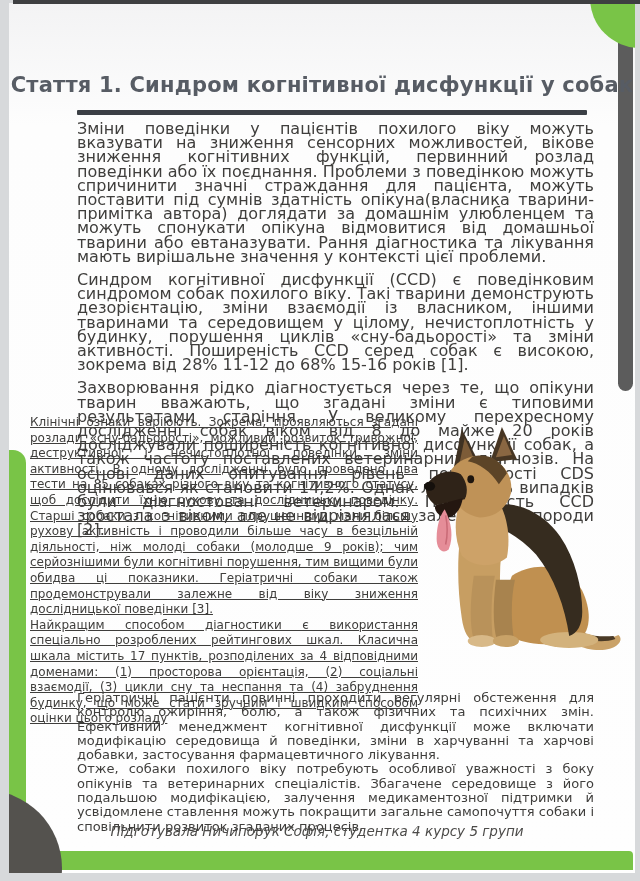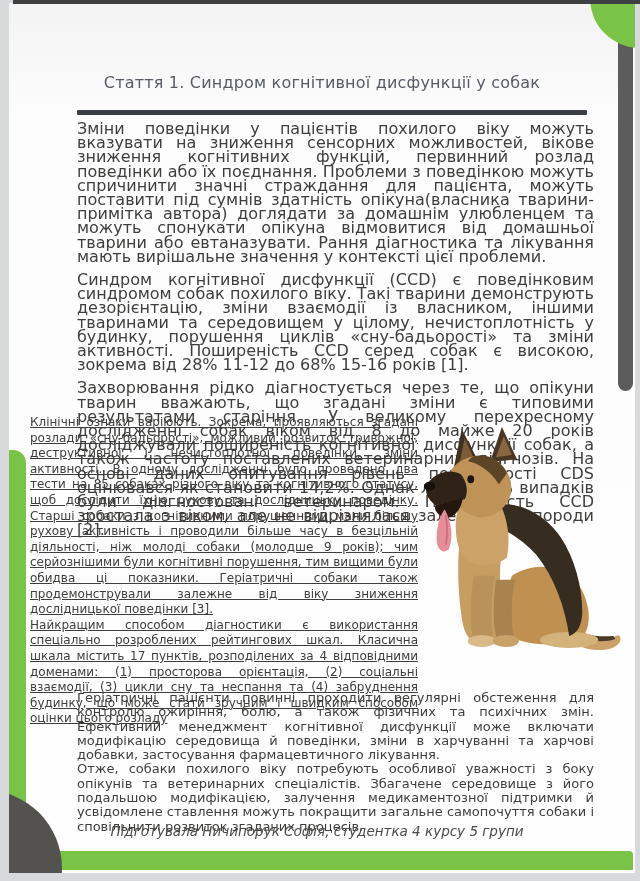--- a/index.html
+++ b/index.html
@@ -38,21 +38,21 @@
     background:#79c447;border-top-right-radius:4px;z-index:1;
   }
   .dark-corner{
     position:absolute;left:-103px;top:787px;width:156px;height:156px;
     border-radius:50%;background:#54524e;z-index:2;
   }
   
   .content{position:absolute;inset:0;z-index:4;color:#3f3e3c;}
   .doc-title{
     position:absolute;left:0;right:0;top:70px;
-    text-align:center;font-size:16px;font-weight:400;color:#575c64;
+    text-align:center;font-size:21px;font-weight:700;color:#575c64;
     letter-spacing:.2px;
   }
   .title-rule{
     position:absolute;left:68px;top:107px;width:510px;height:5px;
     background:#3b3f45;border-radius:1px;
   }
   .block-intro{
     position:absolute;left:68px;top:119px;width:517px;
     font-size:16px;line-height:14.2px;text-align:justify;
   }

